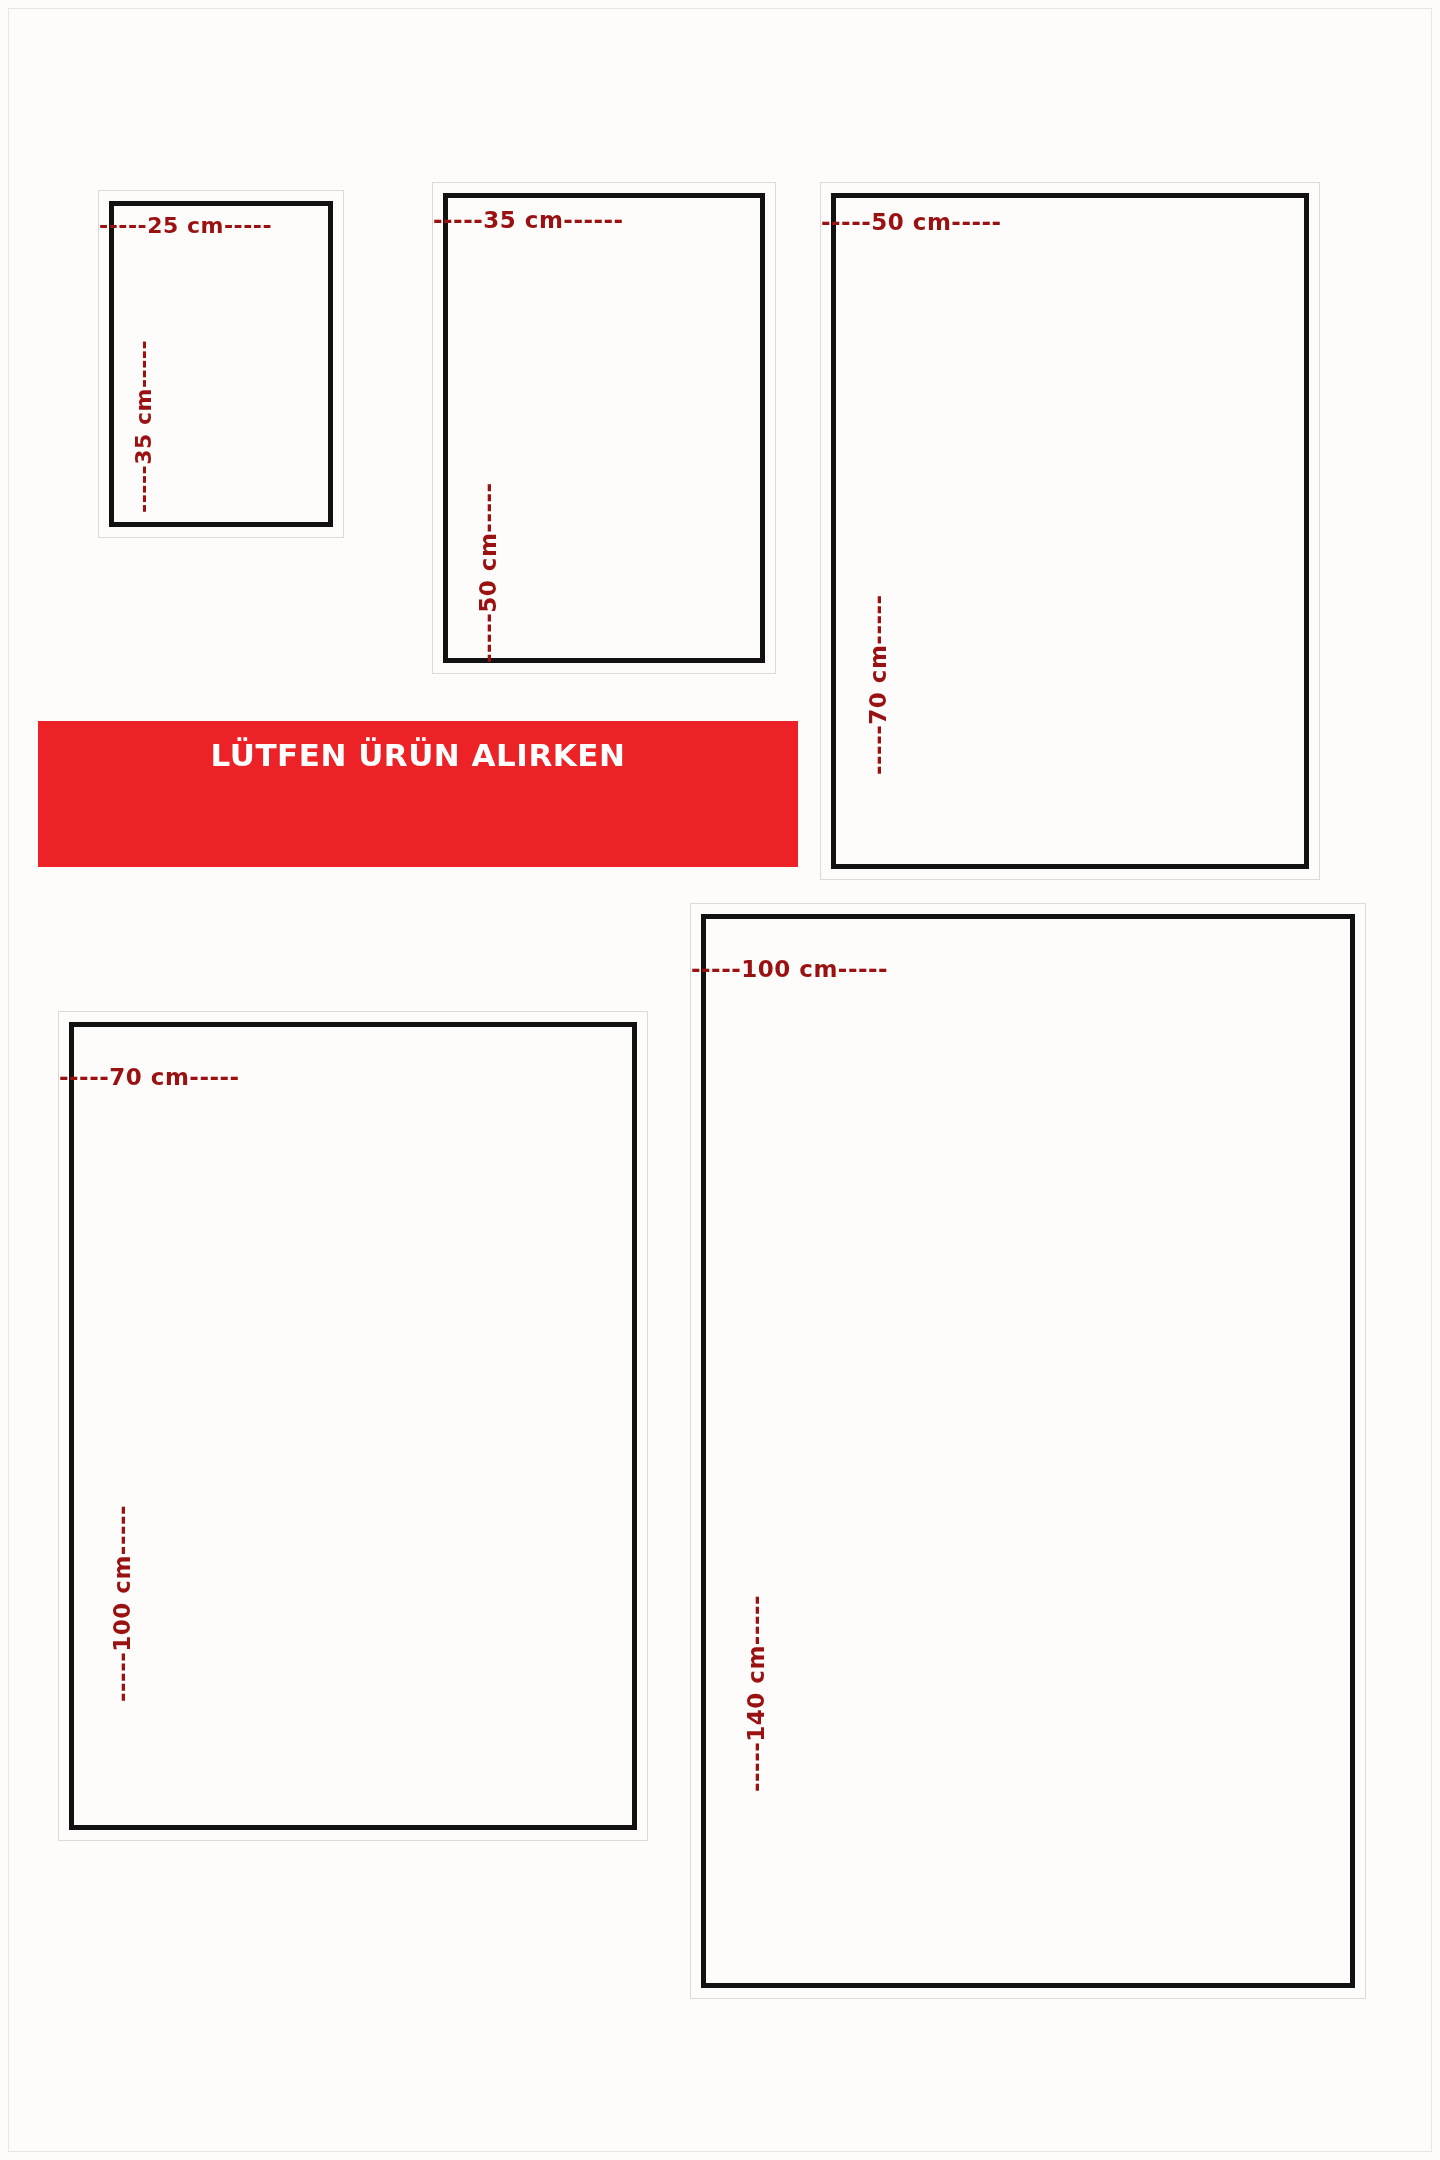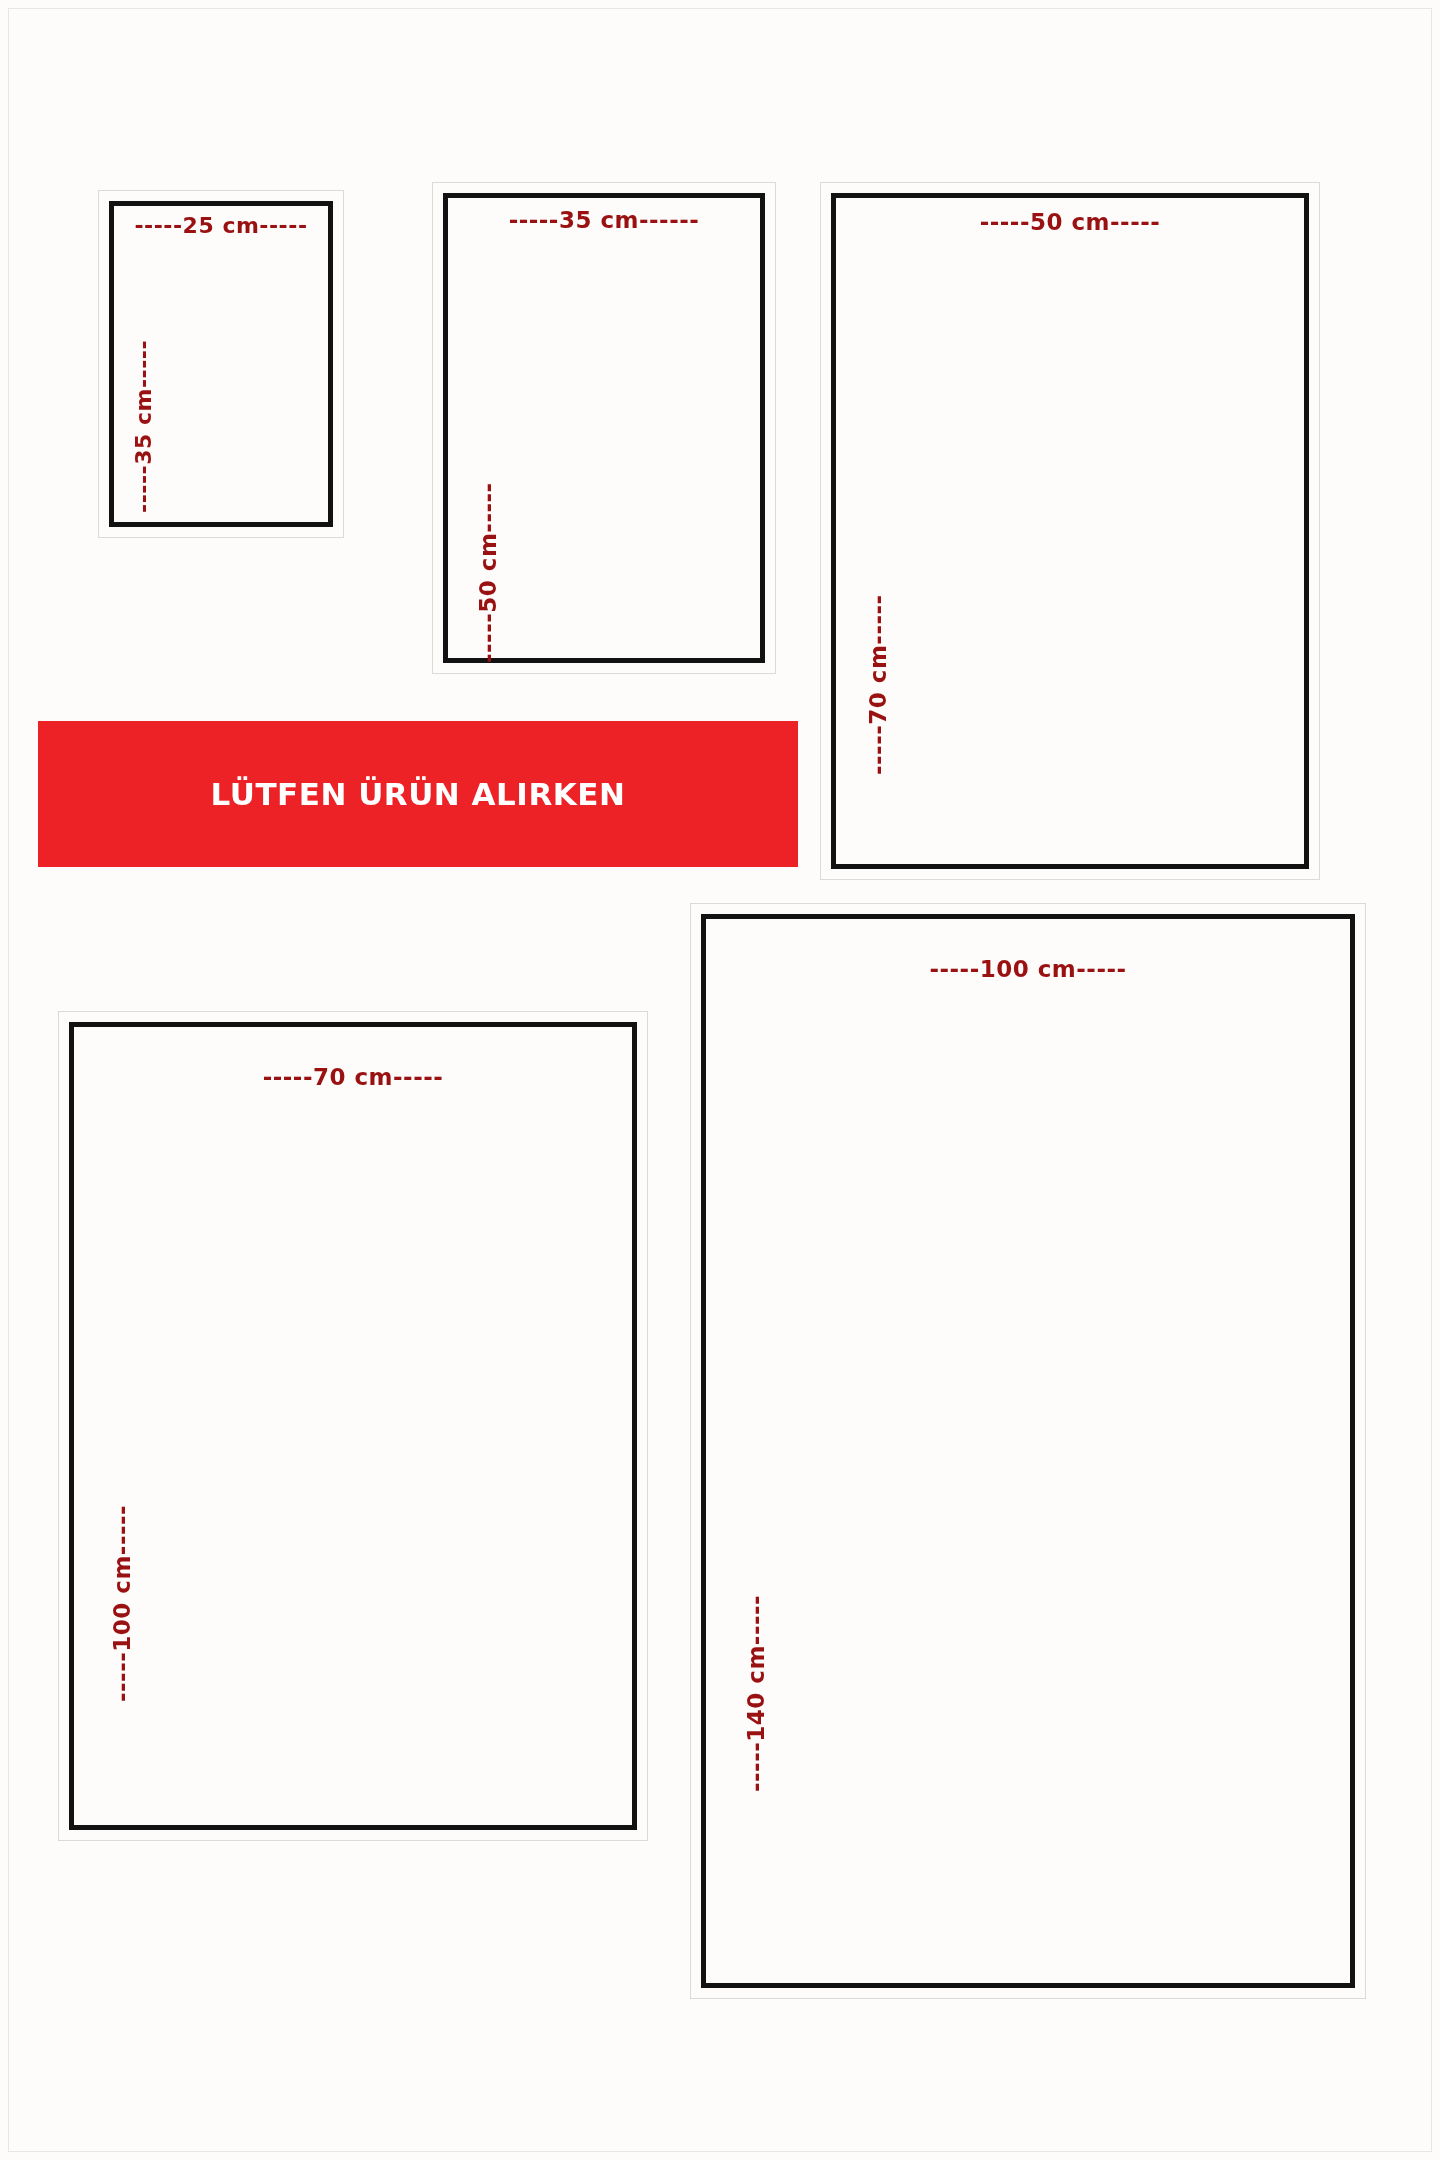--- a/index.html
+++ b/index.html
@@ -54,39 +54,37 @@
     color: #9a1111;
     font-weight: bold;
     letter-spacing: 0.5px;
     white-space: nowrap;
     font-family: "DejaVu Sans", sans-serif;
   }
   .dim.h {
     
     left: 0;
     right: 0;
-    text-align: center;
   }
   .dim.v {
     
     transform-origin: left top;
     transform: rotate(-90deg);
   }
 
   
   .banner {
     position: absolute;
     background: #ec2227;
     color: #ffffff;
     box-sizing: border-box;
     display: flex;
-    flex-direction: column;
+    flex-direction: row;
     justify-content: center;
     padding: 14px 26px;
-    text-align: center;
   }
   .banner .line {
     font-size: 31px;
     font-weight: bold;
     line-height: 1.32;
     letter-spacing: 0.5px;
     font-family: "DejaVu Sans", sans-serif;
   }
 </style>
 </head>

